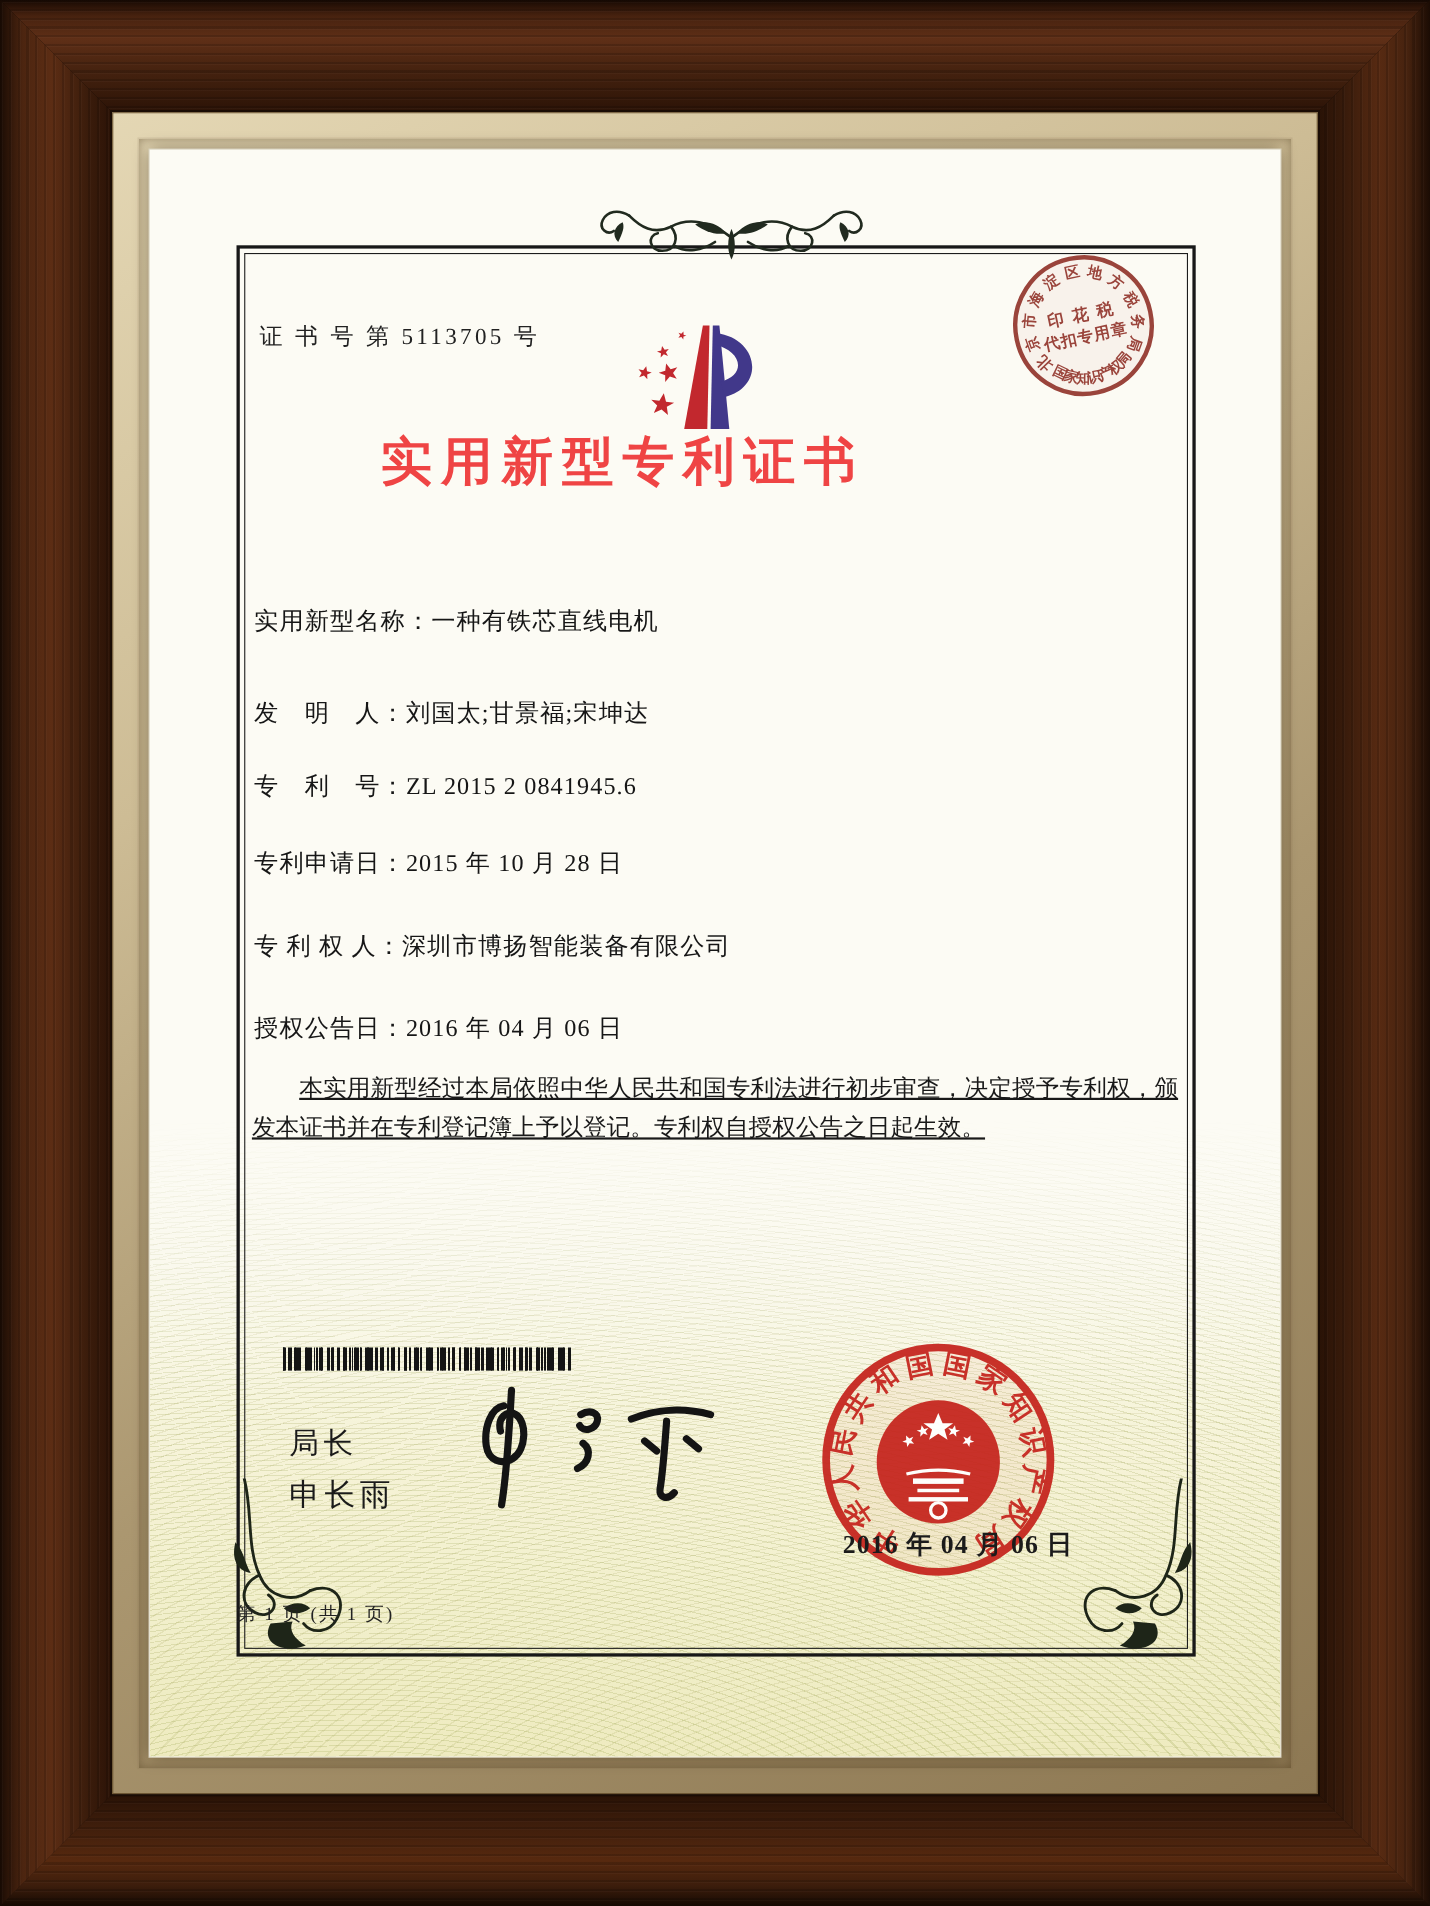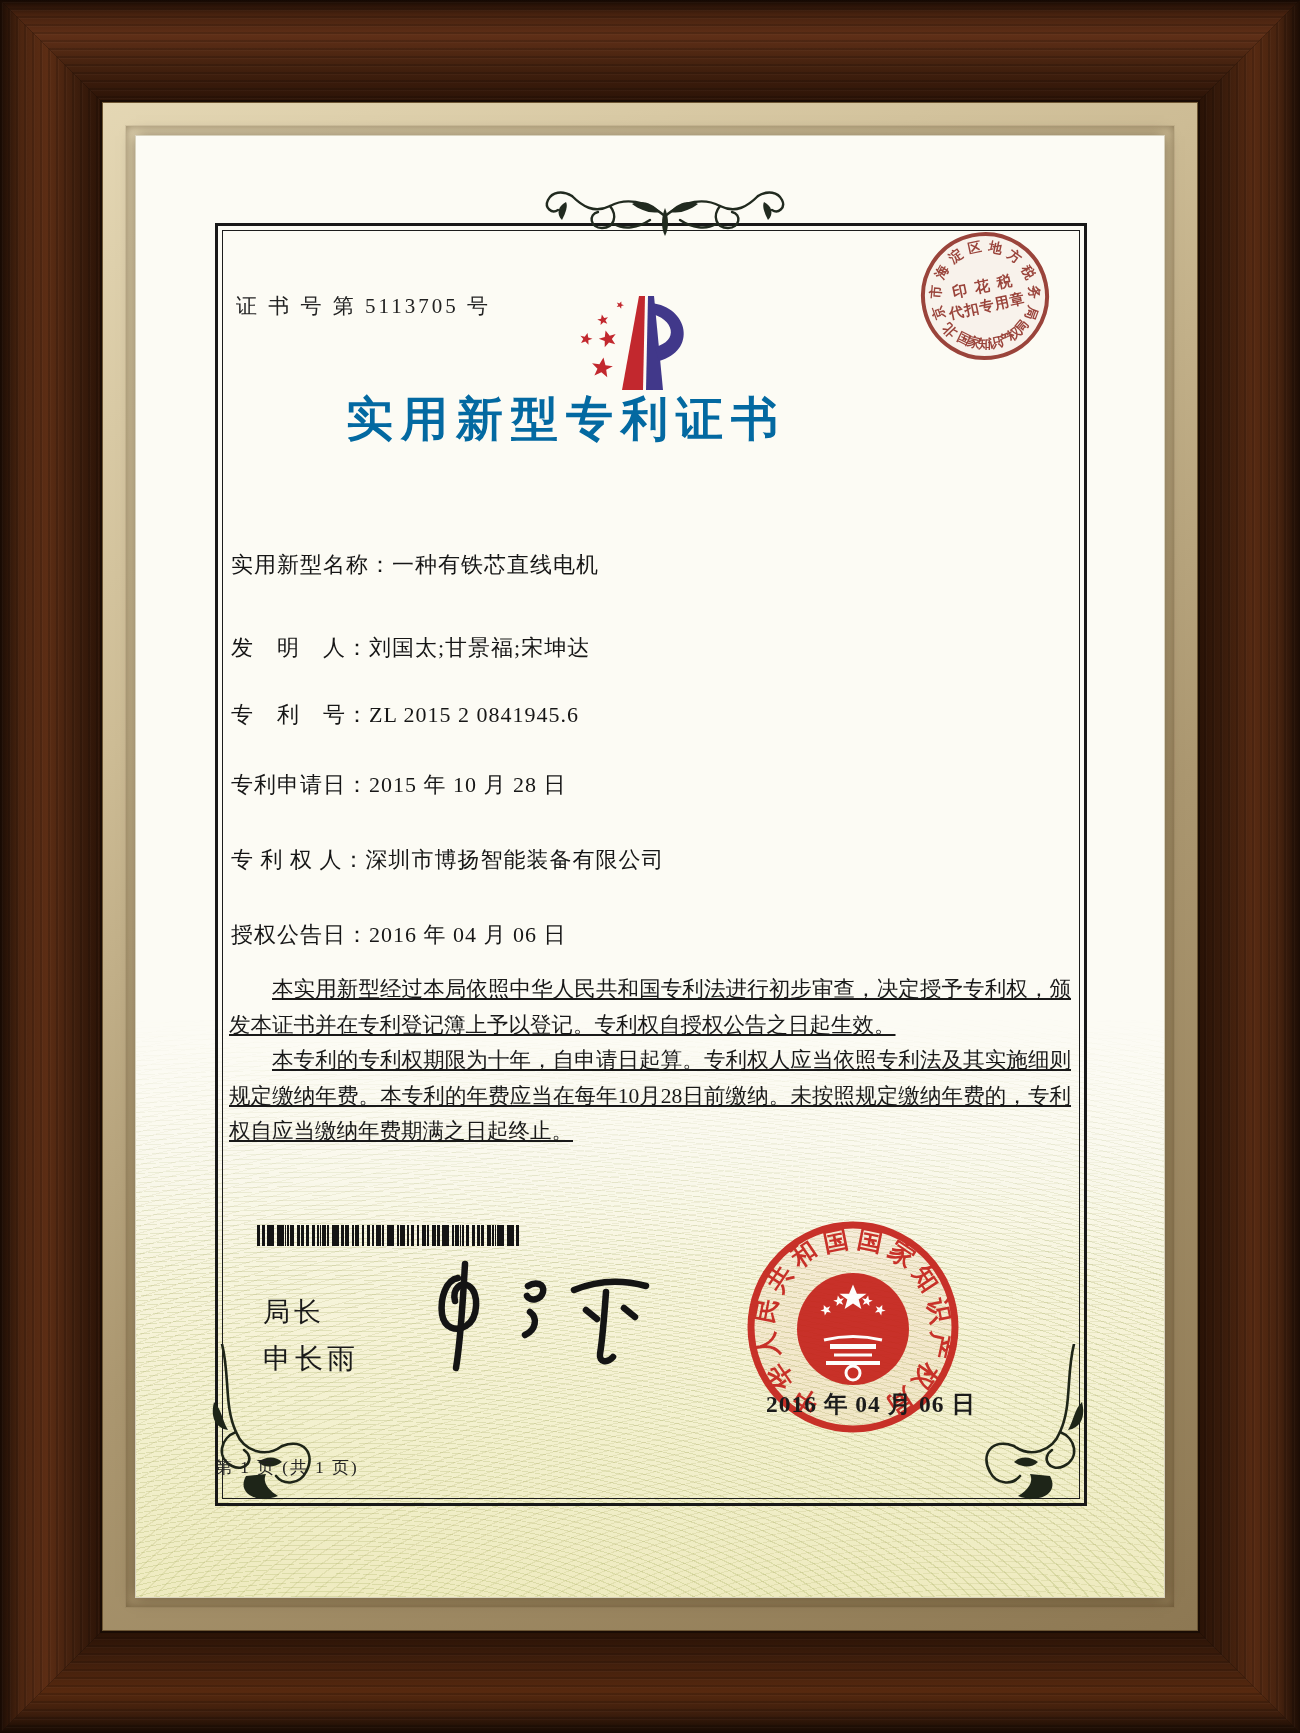--- a/index.html
+++ b/index.html
@@ -40,21 +40,21 @@
     mask-image:linear-gradient(180deg,transparent 0,#000 45%);}
   
   .cert-border{position:absolute;left:79px;top:87px;width:866px;height:1277px;
     border:3px solid #181818;}
   .cert-border-inner{position:absolute;inset:4px;border:1.5px solid #1c1c1c;}
   .flourish{position:absolute;}
   
   .cert-number{position:absolute;left:100px;top:156px;font-size:21px;letter-spacing:3px;color:#222;}
   .logo{position:absolute;left:437px;top:156px;width:140px;height:112px;}
   .cert-title{position:absolute;left:94px;top:252px;width:672px;text-align:center;
-    font-size:47px;font-weight:bold;letter-spacing:8px;color:#0369a1;font-family:Liberation Mono, monospace;}
+    font-size:47px;font-weight:bold;letter-spacing:8px;color:#ef4444;font-family:Liberation Mono, monospace;}
   .field{position:absolute;left:95px;font-size:22px;letter-spacing:1px;color:#161616;white-space:nowrap;}
   .f0{top:414px}.f1{top:497px}.f2{top:564px}.f3{top:634px}.f4{top:709px}.f5{top:784px}
   .paras{position:absolute;left:93px;top:836px;width:842px;font-size:21.5px;line-height:35.5px;
     text-align:justify;color:#191919;}
   .paras p{margin:0;text-indent:2em;text-decoration:underline;}
   .barcode{position:absolute;left:121px;top:1089px;width:263px;height:21px;
     background:
       repeating-linear-gradient(90deg,#141414 0 2px,transparent 2px 5px),
       repeating-linear-gradient(90deg,#141414 0 1px,transparent 1px 7px),
       repeating-linear-gradient(90deg,#141414 0 3px,transparent 3px 11px);}
@@ -179,21 +179,20 @@
 
     <div class="field f0"><span>实用新型名称：</span><span>一种有铁芯直线电机</span></div>
     <div class="field f1"><span>发　明　人：</span><span>刘国太;甘景福;宋坤达</span></div>
     <div class="field f2"><span>专　利　号：</span><span>ZL 2015 2 0841945.6</span></div>
     <div class="field f3"><span>专利申请日：</span><span>2015 年 10 月 28 日</span></div>
     <div class="field f4"><span>专 利 权 人：</span><span>深圳市博扬智能装备有限公司</span></div>
     <div class="field f5"><span>授权公告日：</span><span>2016 年 04 月 06 日</span></div>
 
     <div class="paras">
       <p>本实用新型经过本局依照中华人民共和国专利法进行初步审查，决定授予专利权，颁发本证书并在专利登记簿上予以登记。专利权自授权公告之日起生效。</p>
-      <p>本专利的专利权期限为十年，自申请日起算。专利权人应当依照专利法及其实施细则规定缴纳年费。本专利的年费应当在每年10月28日前缴纳。未按照规定缴纳年费的，专利权自应当缴纳年费期满之日起终止。</p>
     </div>
 
     <div class="barcode"></div>
 
     <div class="signer-title">局长</div>
     <div class="signer-name">申长雨</div>
 
     <svg class="signature" viewBox="0 0 255 118">
       <g stroke="#141414" stroke-width="6.5" fill="none" stroke-linecap="round" stroke-linejoin="round">
         <path d="M50,20 C38,22 32,40 34,56 C36,70 48,74 58,68 C71,60 71,34 61,28 C53,23 44,31 47,43"></path>

